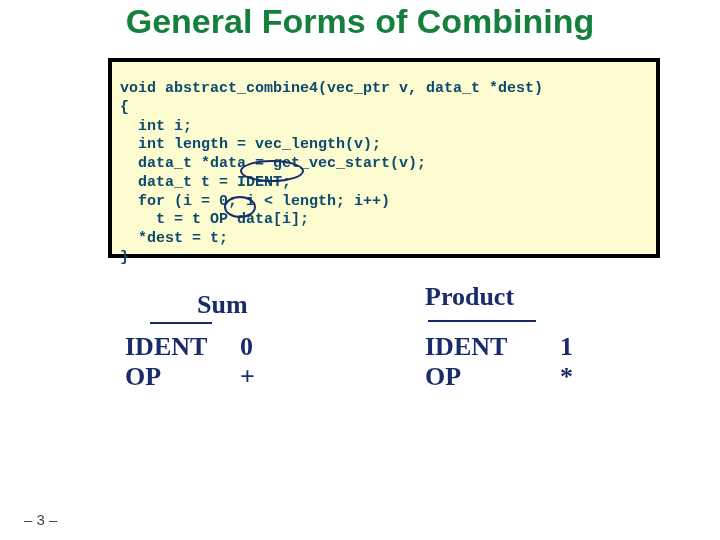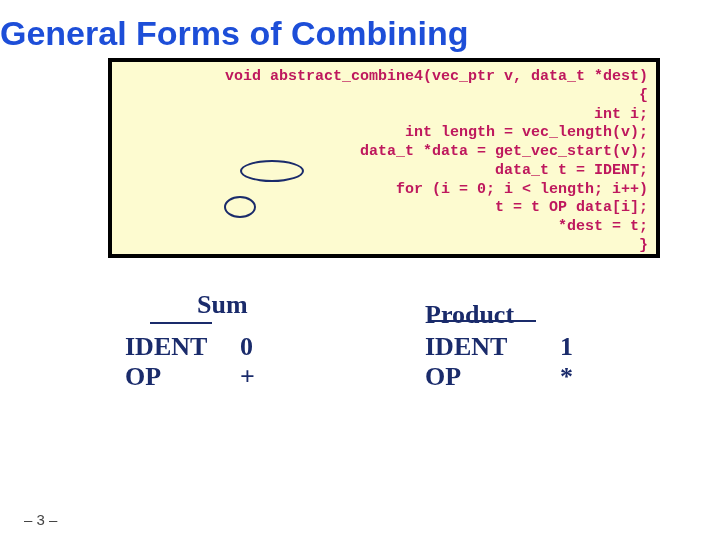--- a/index.html
+++ b/index.html
@@ -5,44 +5,44 @@
   * { margin: 0; padding: 0; box-sizing: border-box; }
   body {
     width: 720px; height: 540px;
     background: #fff;
     font-family: Arial, Helvetica, sans-serif;
     position: relative;
     overflow: hidden;
   }
   .title {
     position: absolute;
-    top: 14px; left: 0; right: 0;
+    top: 2px; left: 0; right: 0;
+    text-align: center;
     font-size: 34px;
     font-weight: bold;
-    color: #1d4ed8;
+    color: #15803d;
   }
   .codebox-border {
     position: absolute;
     top: 58px; left: 108px;
     width: 552px; height: 200px;
     background: #000;
   }
   .codebox {
     position: absolute;
     top: 62px; left: 112px;
     width: 544px; height: 192px;
     background: #fdfbd0;
-    padding: 6px 8px;
+    padding: 18px 8px;
     font-family: "Courier New", Courier, monospace;
     font-size: 15px;
     font-weight: bold;
     line-height: 1.25;
     white-space: pre;
-    color: #be185d;
-    text-align: right;
+    color: #0c4a6e;
   }
   .circle {
     position: absolute;
     border: 2px solid #1a2b6b;
     border-radius: 50%;
     background: transparent;
   }
   .c1 { top: 160px; left: 240px; width: 64px; height: 22px; }
   .c2 { top: 196px; left: 224px; width: 32px; height: 22px; }
   .hand {
@@ -55,21 +55,21 @@
   }
   .sum-title { top: 290px; left: 150px; margin-left: 47px; }
   .sum-underline {
     position: absolute;
     top: 322px; left: 150px;
     width: 62px; height: 0;
     border-top: 2px solid #1a2b6b;
   }
   .sum-labels { top: 332px; left: 125px; line-height: 1.15; }
   .sum-vals { top: 332px; left: 240px; line-height: 1.15; }
-  .prod-title { top: 282px; left: 425px; margin-top: 18px; }
+  .prod-title { top: 282px; left: 425px; }
   .prod-underline {
     position: absolute;
     top: 320px; left: 428px;
     width: 108px; height: 0;
     border-top: 2px solid #1a2b6b;
   }
   .prod-labels { top: 332px; left: 425px; line-height: 1.15; }
   .prod-vals { top: 332px; left: 560px; line-height: 1.15; }
   .pagenum {
     position: absolute;

